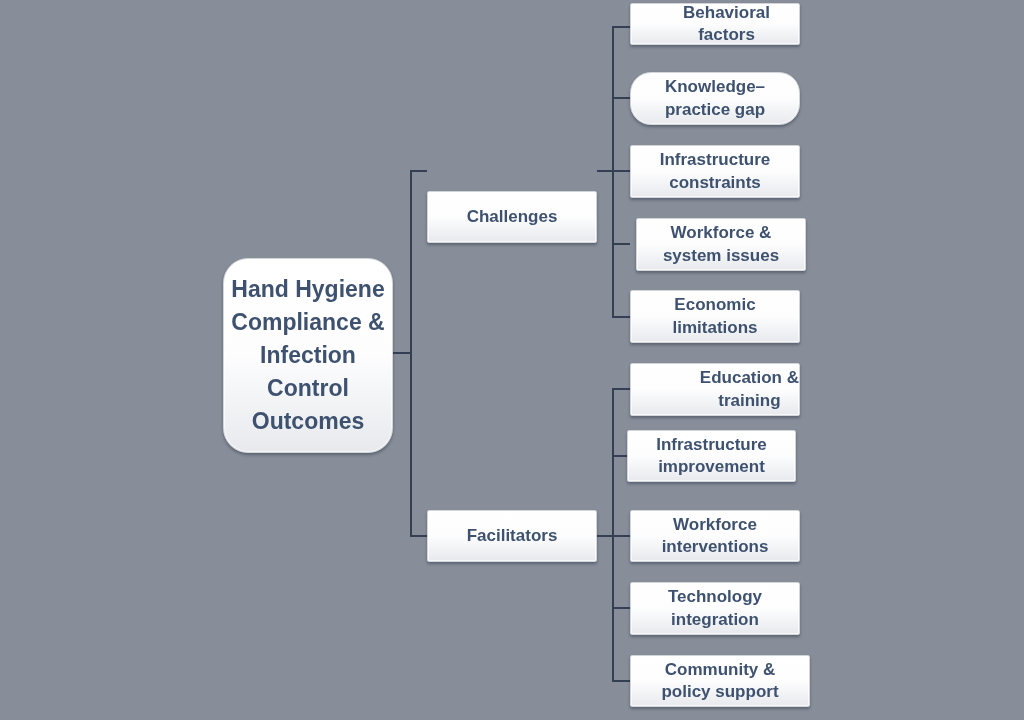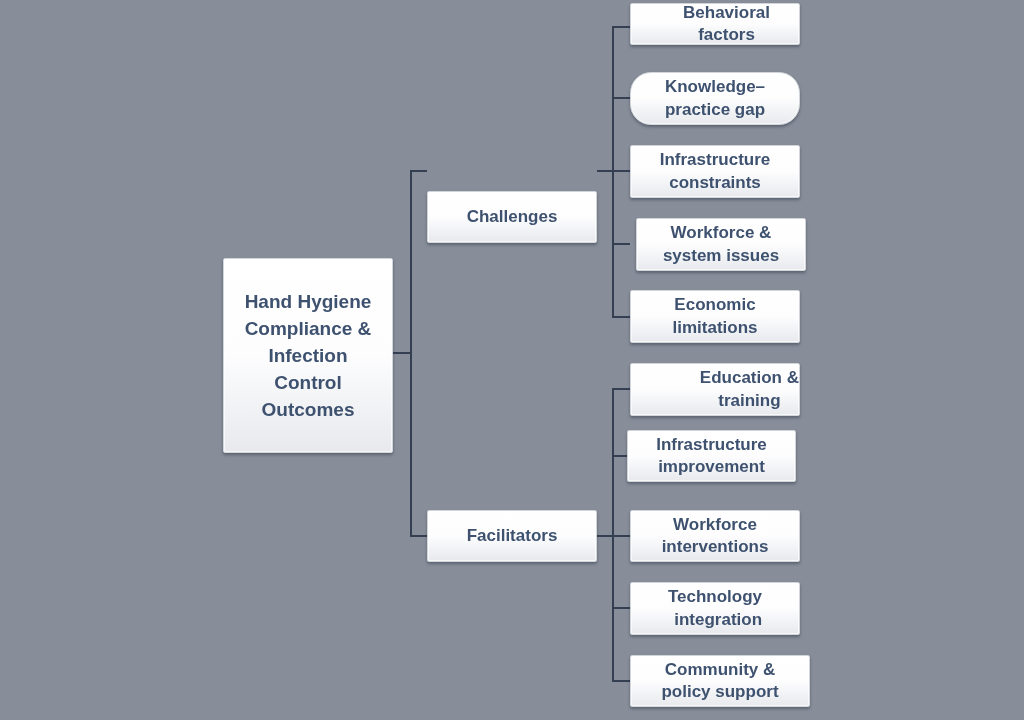--- a/index.html
+++ b/index.html
@@ -26,22 +26,23 @@
     border-radius: 2px;
     box-shadow: 0 2px 3px rgba(24, 33, 51, 0.38), inset 0 0 0 1px rgba(255,255,255,0.65);
     color: #3E5270;
     font-weight: 700;
     font-size: 17px;
     line-height: 1.32;
     white-space: pre-line;
     box-sizing: border-box;
   }
   .node.root {
-    font-size: 19px;
+    font-size: 23px;
     line-height: 1.43;
+    border-radius: 25px;
   }
   .line {
     position: absolute;
     background: #343F52;
   }
   .h-line { height: 2px; }
   .v-line { width: 2px; }
 </style>
 </head>
 <body>
@@ -107,21 +108,21 @@
 training</span>
   </div>
   <div class="node" style="left:627px; top:430px; width:169px; height:52px;">
     <span>Infrastructure
 improvement</span>
   </div>
   <div class="node" style="left:630px; top:510px; width:170px; height:52px;">
     <span>Workforce
 interventions</span>
   </div>
-  <div class="node" style="left:630px; top:582px; width:170px; height:53px;text-align:right;">
+  <div class="node" style="left:630px; top:582px; width:170px; height:53px;">
     <span>Technology
 integration</span>
   </div>
   <div class="node" style="left:630px; top:655px; width:180px; height:52px;">
     <span>Community &amp;
 policy support</span>
   </div>
 
 </div>
 

